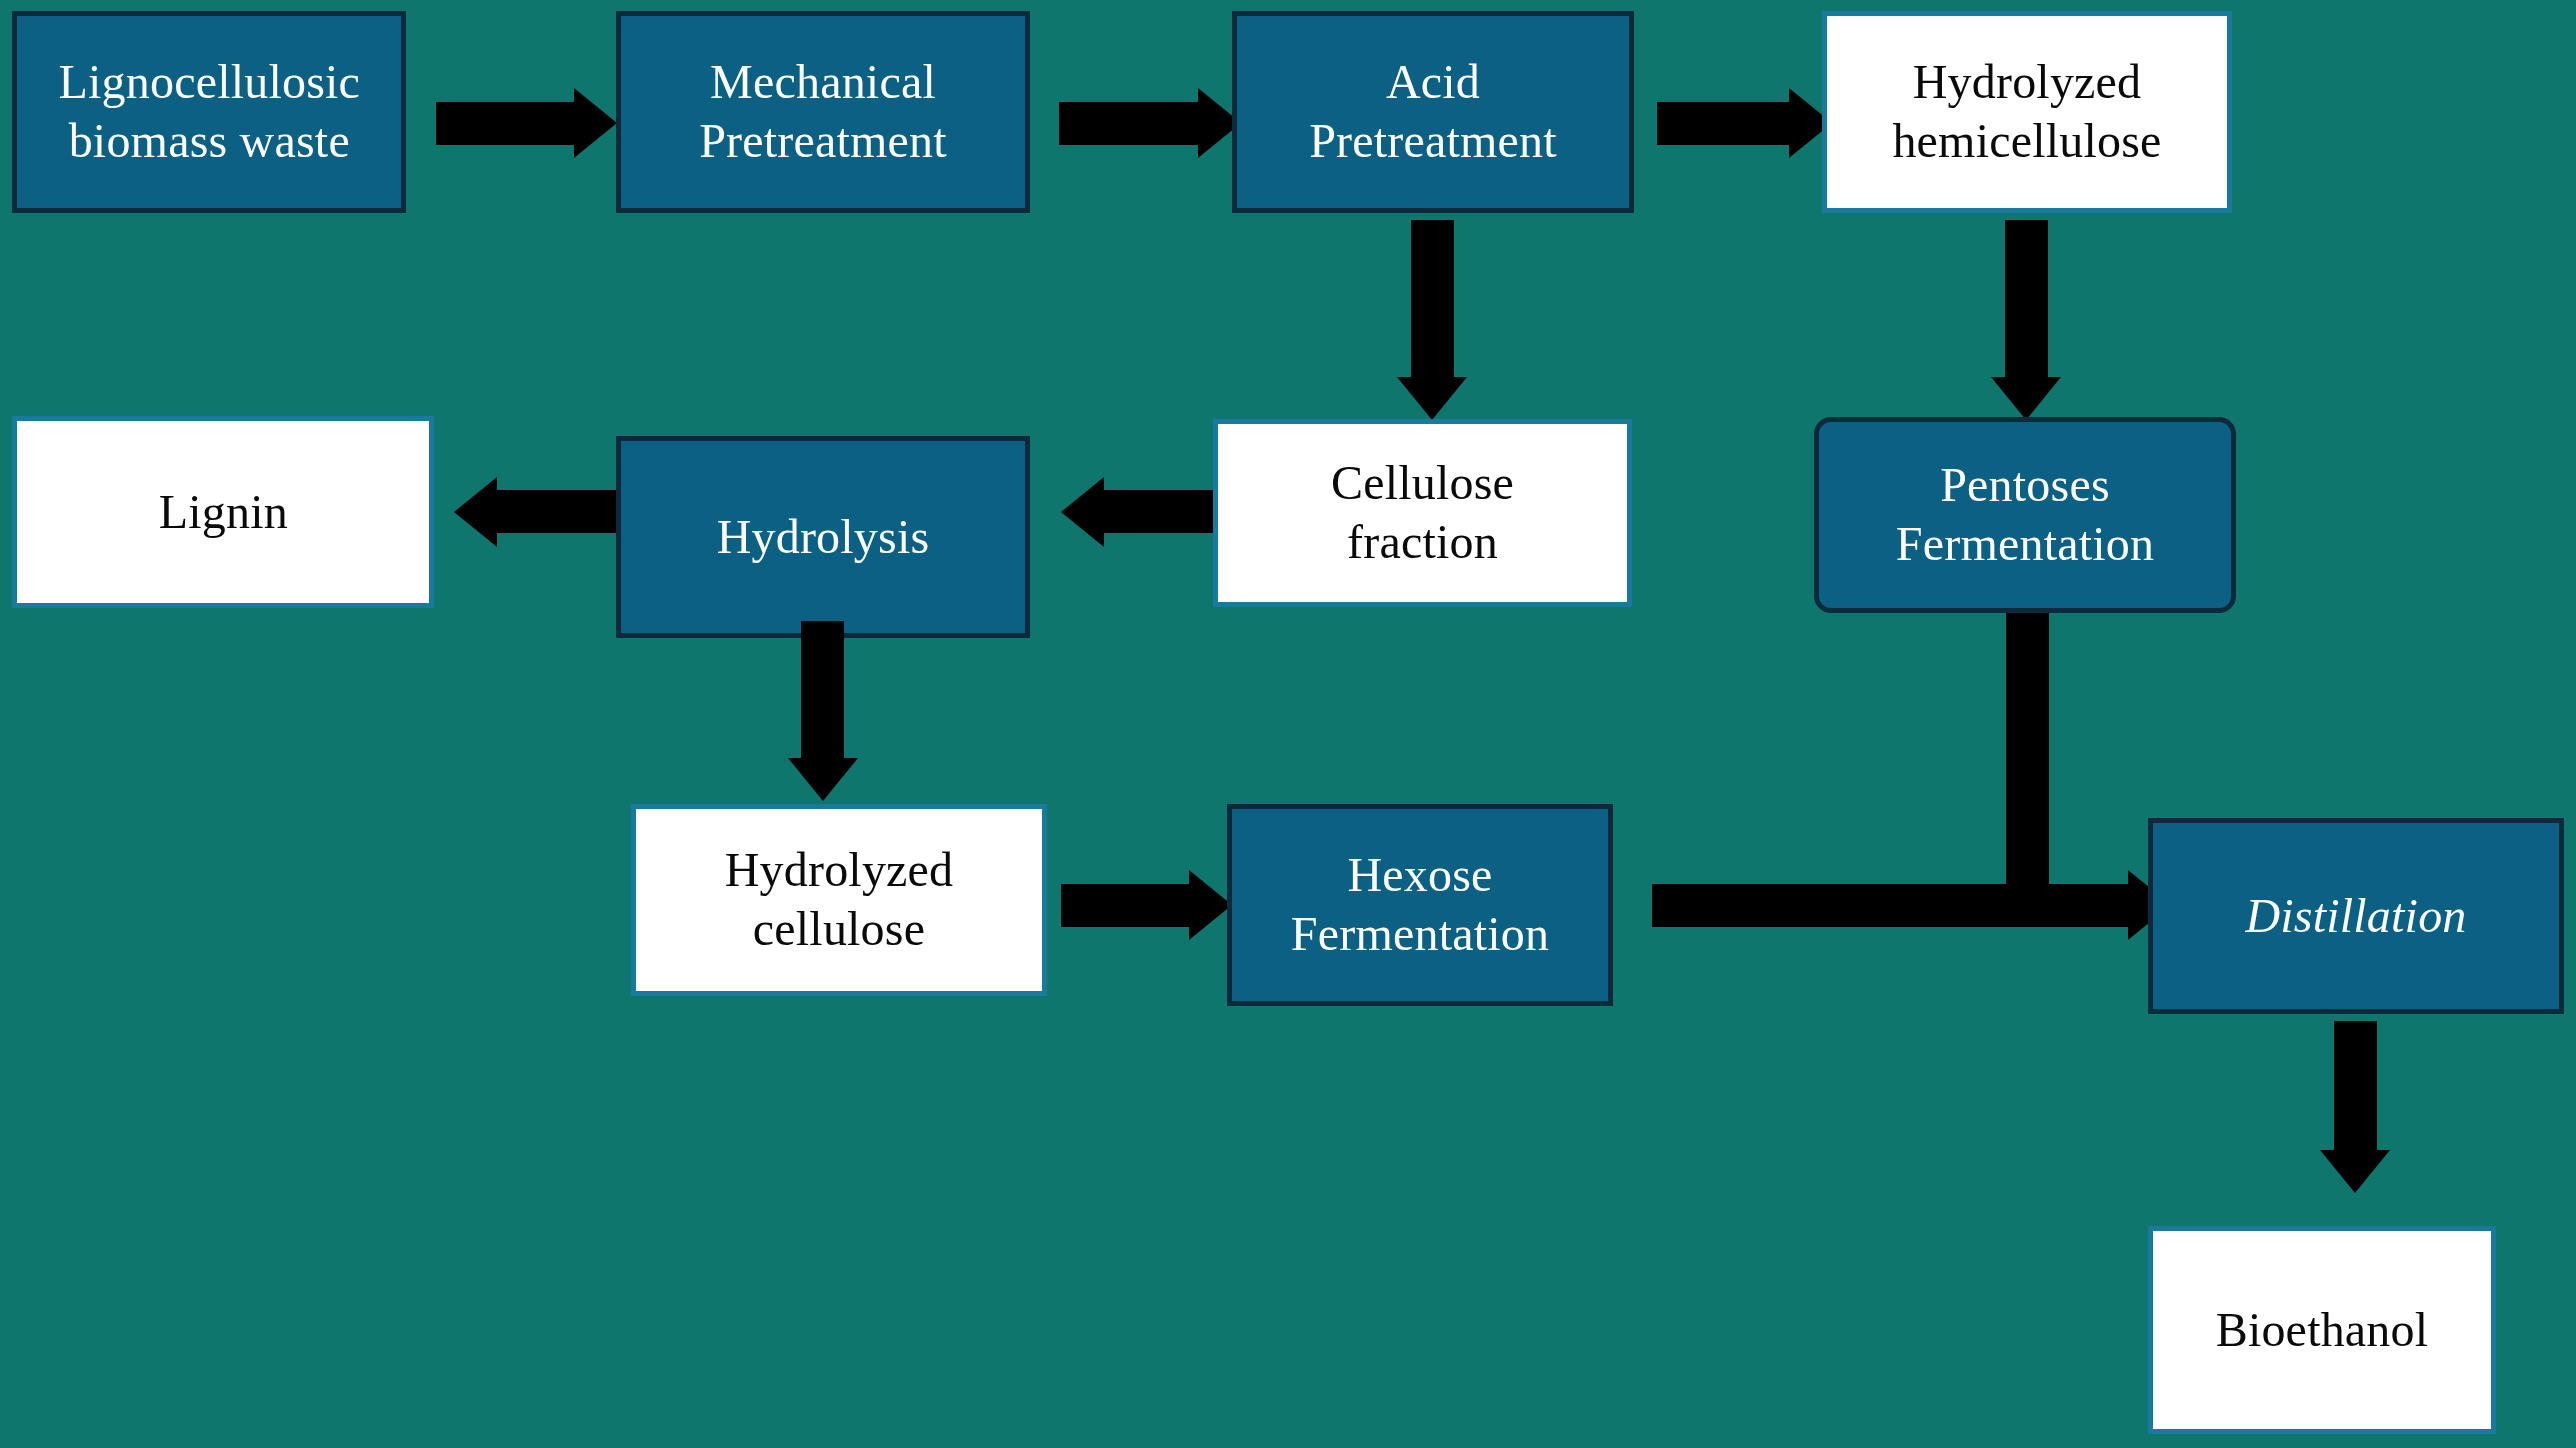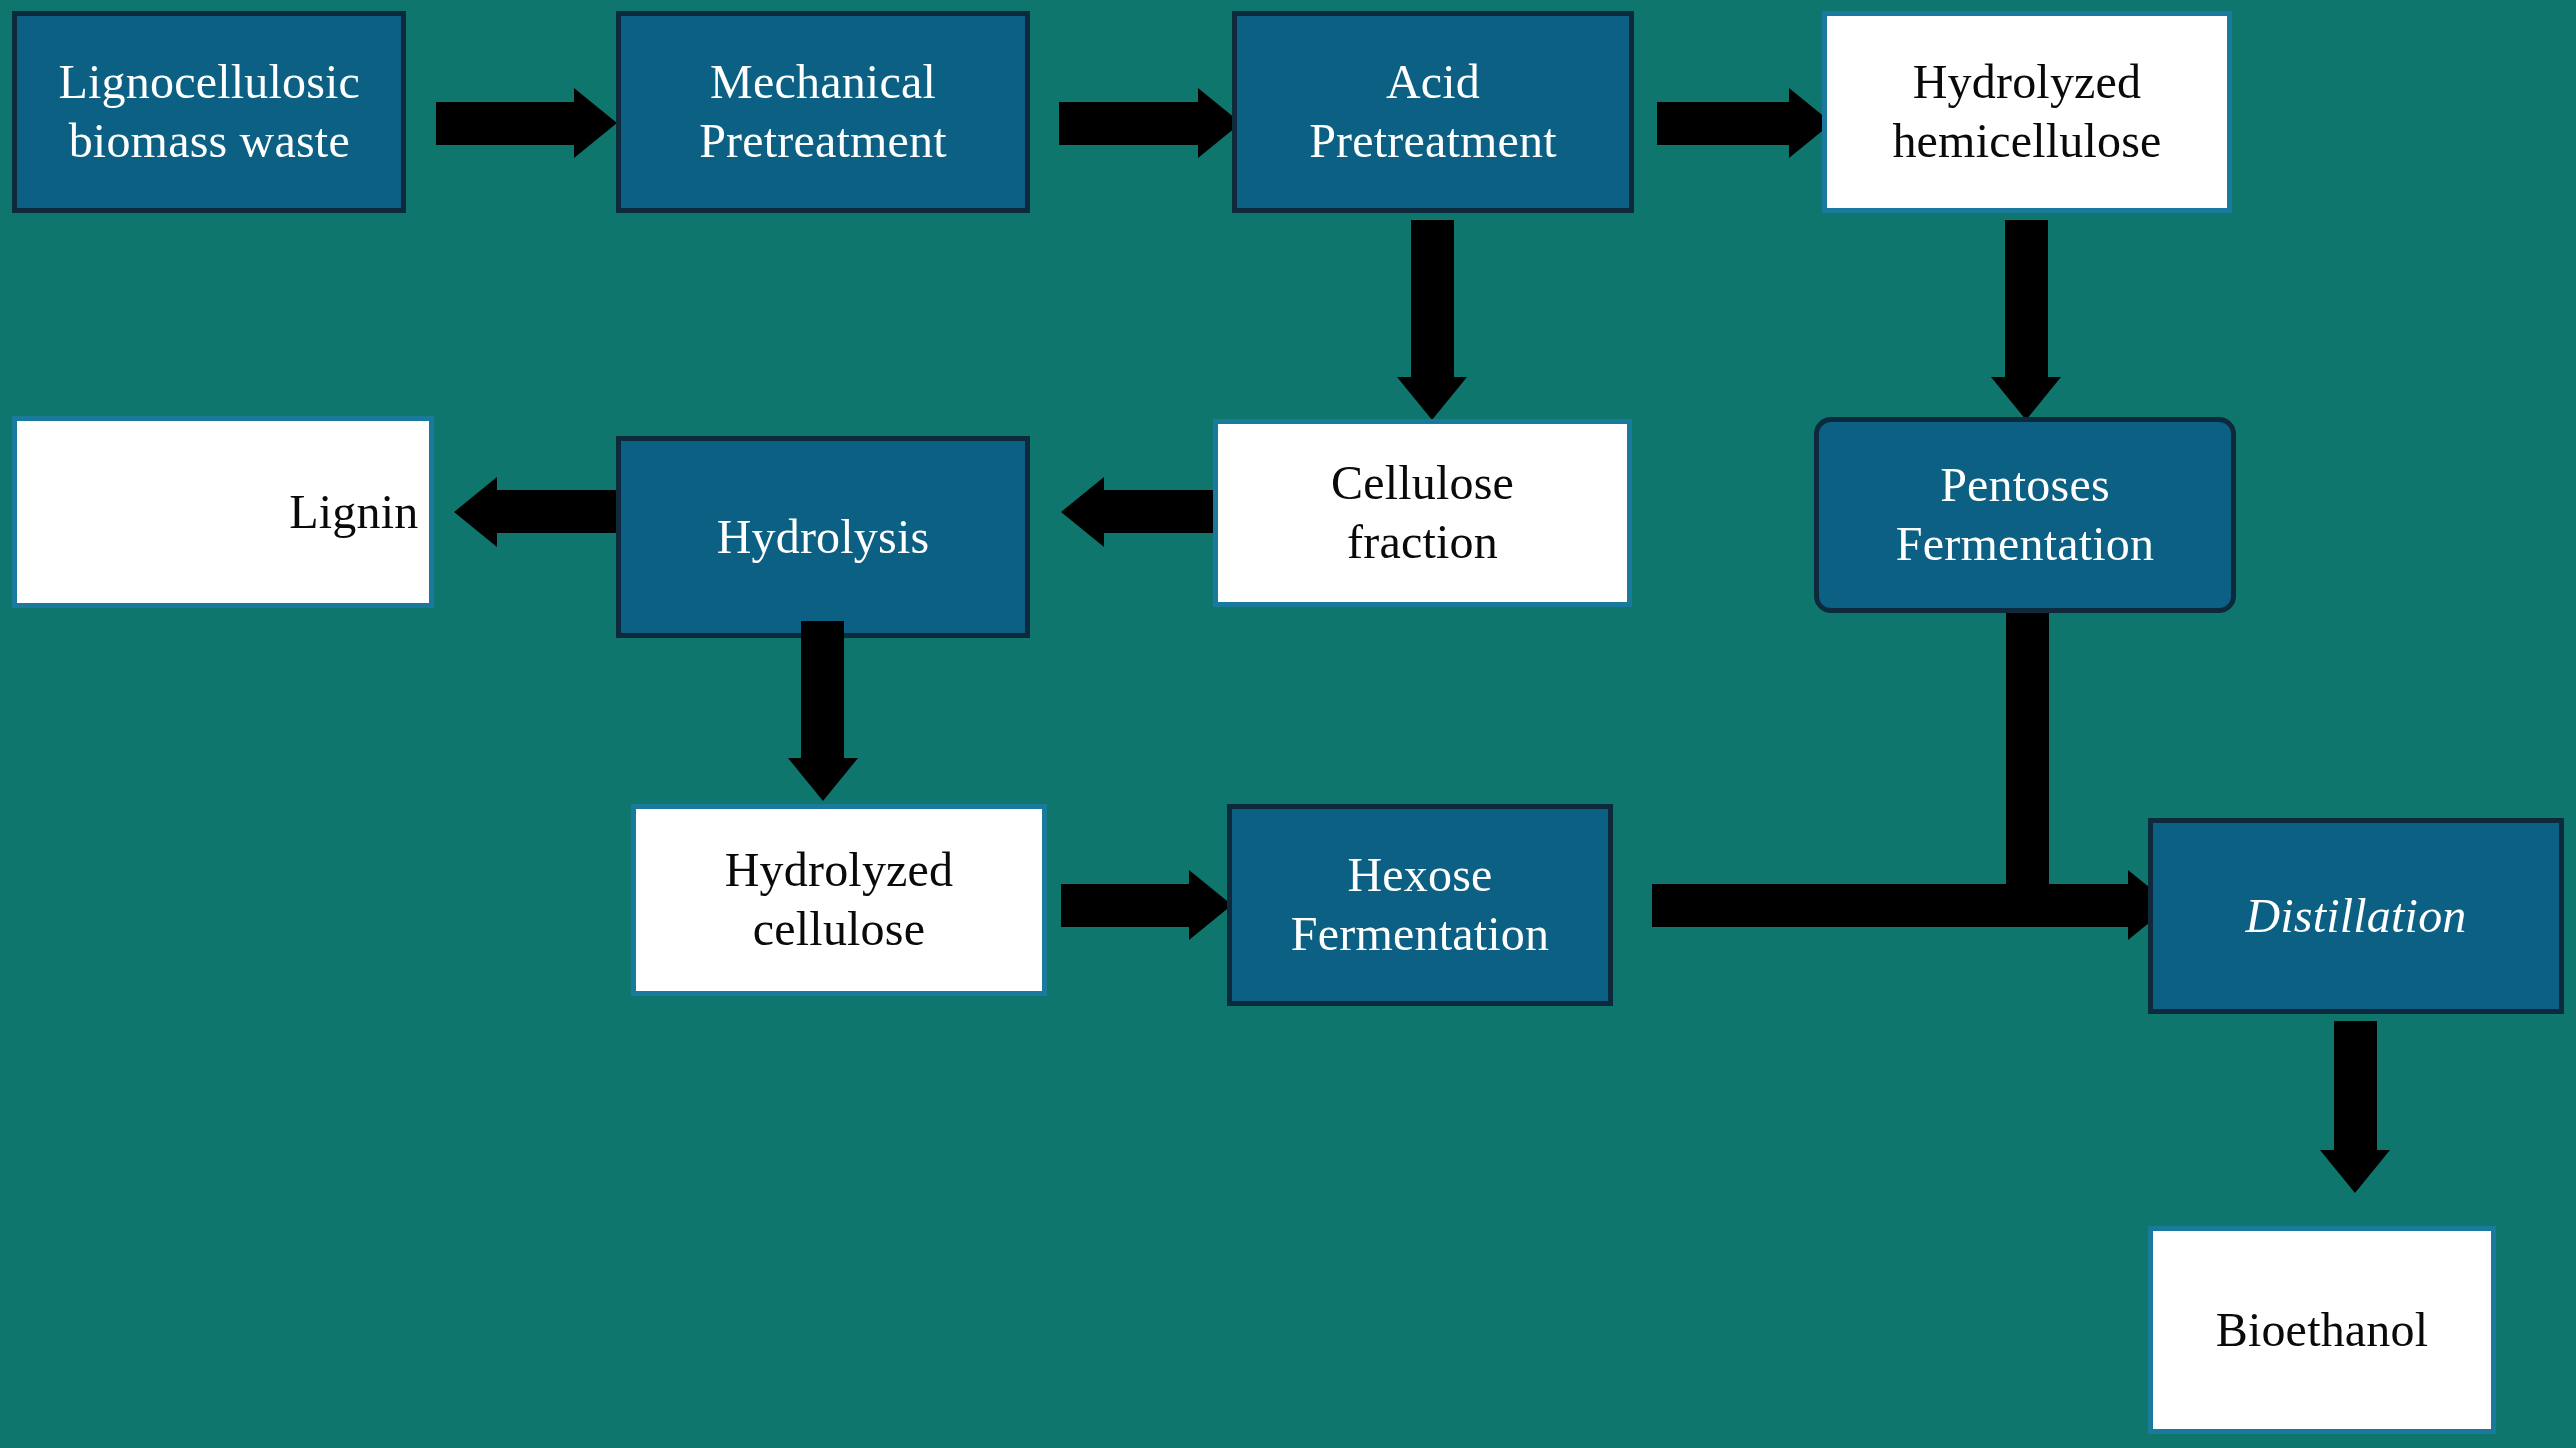--- a/index.html
+++ b/index.html
@@ -115,21 +115,21 @@
   <div class="conn">
     <div class="bar" style="left:1411px; top:220px; width:43px; height:157px;"></div>
     <div class="head down" style="left:1397px; top:377px;"></div>
   </div>
 
   <div class="conn">
     <div class="bar" style="left:2005px; top:220px; width:43px; height:157px;"></div>
     <div class="head down" style="left:1991px; top:377px;"></div>
   </div>
 
-  <div class="node outline" style="left:12.3px; top:416px; width:422px; height:192px;justify-content:flex-end;">
+  <div class="node outline" style="left:12.3px; top:416px; width:422px; height:192px;">
     <span class="label">Lignin</span>
   </div>
 
   <div class="conn">
     <div class="bar" style="left:497px; top:490px; width:120px; height:43px;"></div>
     <div class="head left" style="left:454px; top:477px;"></div>
   </div>
 
   <div class="node filled" style="left:616px; top:411px; width:414px; height:202px;margin-top:25px;">
     <span class="label">Hydrolysis</span>

